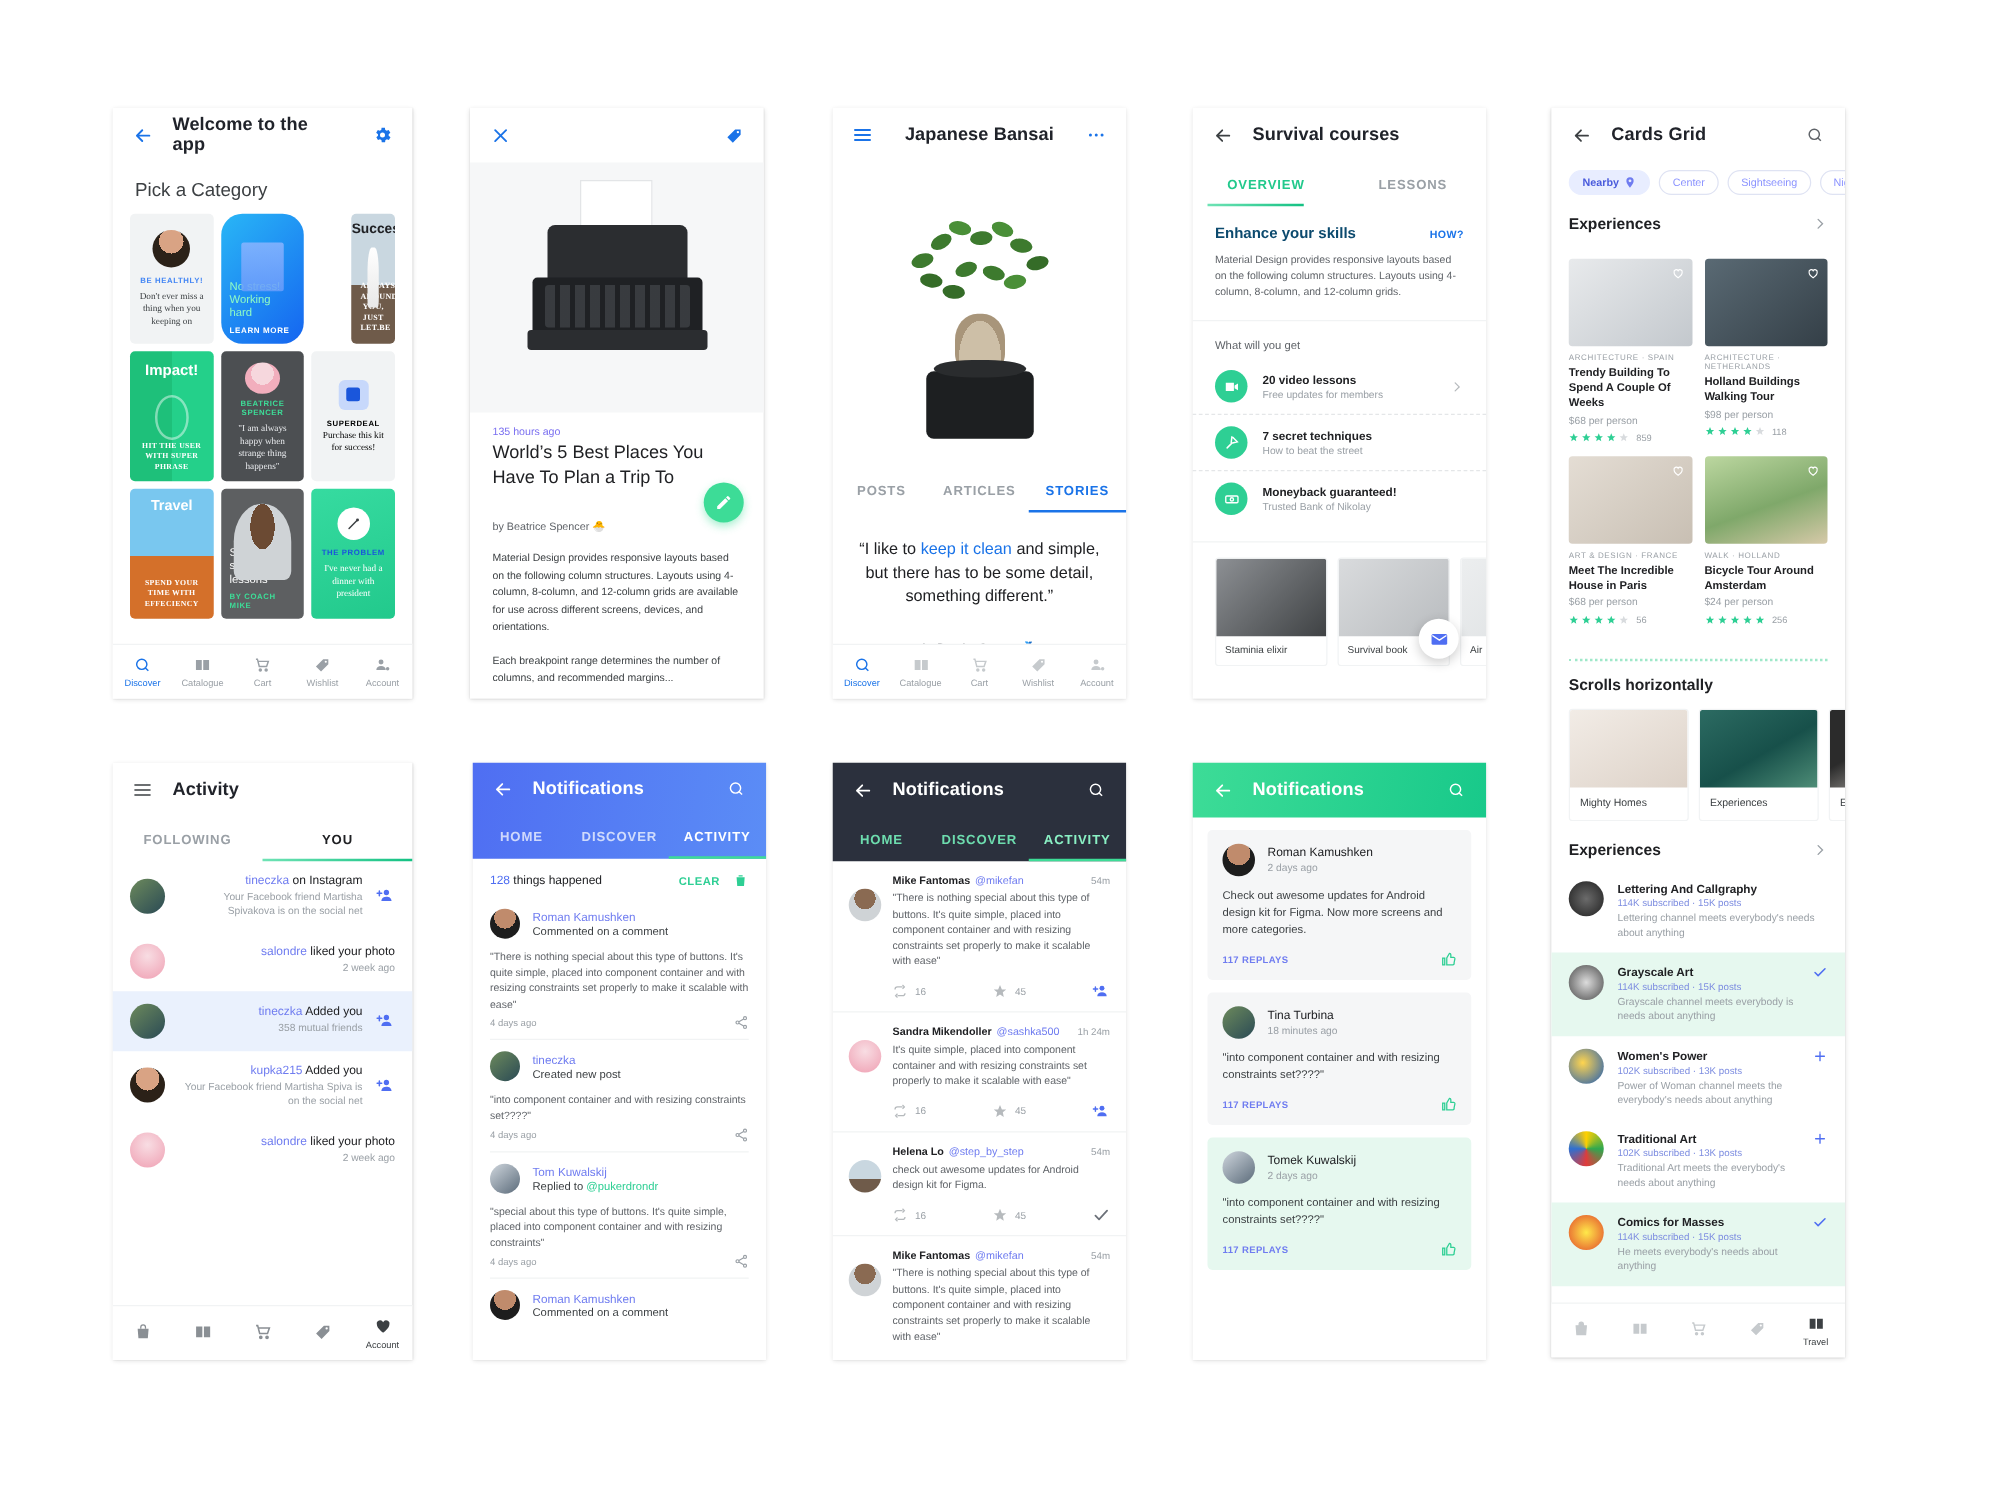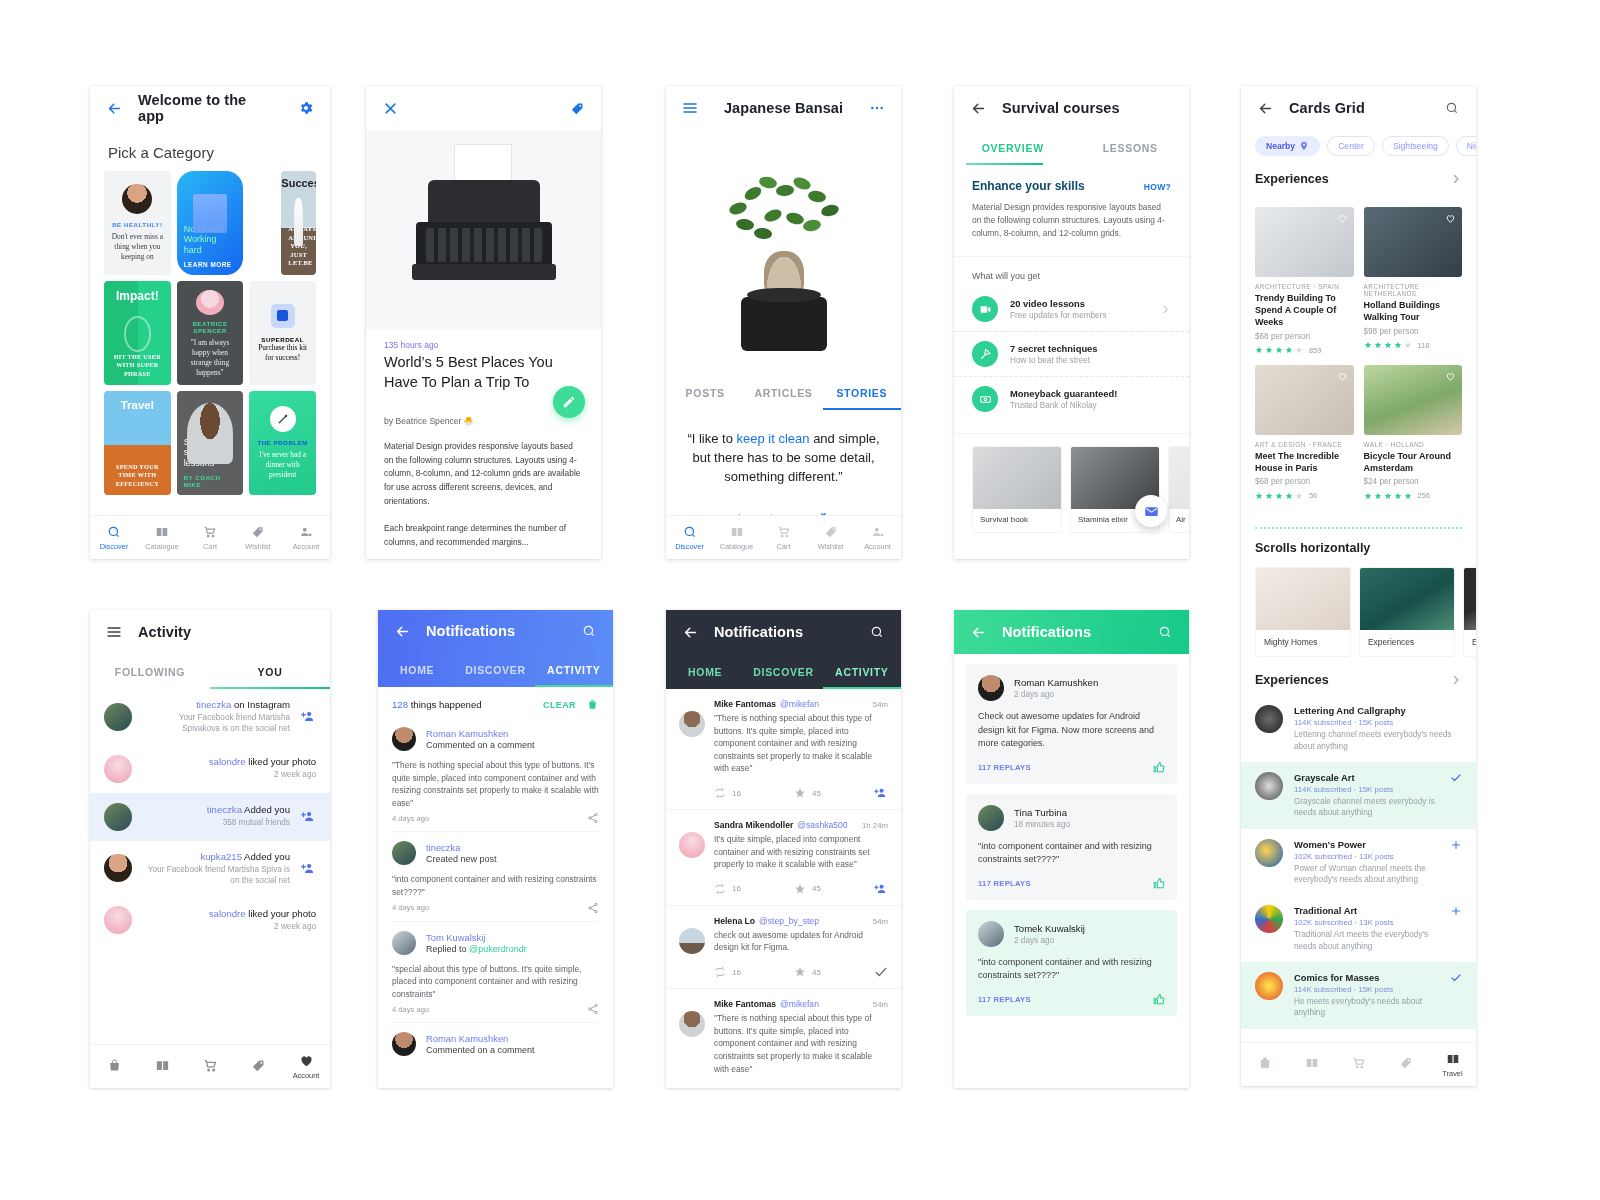--- a/index.html
+++ b/index.html
@@ -82,21 +82,21 @@
   .c-prob .kicker { color:#1a56db; margin-bottom:4px; }
   .c-prob .body { color:#fff; }
 
   .bottomnav { position:absolute; left:0; right:0; bottom:0; height:44px; display:flex;
                align-items:center; border-top:1px solid #f1f3f4; background:#fff; }
   .bn-item { flex:1; display:flex; flex-direction:column; align-items:center; gap:3px; }
   .bn-item span { font-size:7.4px; color:#9aa0a6; }
   .bn-item.active span { color:#1a73e8; }
 
   
-  .s2 { left:366px; top:86px; width:235px; height:473px; }
+  .s2 { left:376px; top:86px; width:235px; height:473px; }
   .s2 .hero { height:200px; background:#f6f7f8; position:relative; }
   .tw { position:absolute; left:50%; top:22px; transform:translateX(-50%); width:148px; height:150px; }
   .tw .paper { position:absolute; left:44px; top:-8px; width:58px; height:40px; background:#fff;
        border:1px solid #e3e5e7; }
   .tw .body1 { position:absolute; left:18px; top:28px; width:112px; height:46px; background:#2b2d30; border-radius:6px 6px 2px 2px; }
   .tw .body2 { position:absolute; left:6px; top:70px; width:136px; height:46px; background:#1f2124; border-radius:4px; }
   .tw .base { position:absolute; left:2px; top:112px; width:144px; height:16px; background:#2b2d30; border-radius:3px; }
   .tw .keys { position:absolute; left:16px; top:76px; width:116px; height:34px;
       background:repeating-linear-gradient(90deg,#3b3e42 0 8px,#1f2124 8px 12px); border-radius:3px; opacity:.9; }
   .s2 .meta { font-size:8.5px; color:#7a6ff0; padding:10px 18px 0; }
@@ -553,26 +553,26 @@
       <span class="tx">
         <span class="t1" style="display:block">Moneyback guaranteed!</span>
         <span class="t2" style="display:block">Trusted Bank of Nikolay</span>
       </span>
     </div>
 
     <div style="border-top:1px solid #f1f3f4; margin-top:12px;"></div>
 
     <div class="prodrow">
       <div class="prod">
+        <div class="ph" style="background:linear-gradient(135deg,#8d9094,#3f4244)"></div>
+        <div class="cap">Staminia elixir</div>
+      </div>
+      <div class="prod">
         <div class="ph" style="background:linear-gradient(135deg,#d9dbdd,#b9bcbf)"></div>
         <div class="cap">Survival book</div>
-      </div>
-      <div class="prod">
-        <div class="ph" style="background:linear-gradient(135deg,#8d9094,#3f4244)"></div>
-        <div class="cap">Staminia elixir</div>
       </div>
       <div class="prod">
         <div class="ph" style="background:linear-gradient(135deg,#eceeef,#dcdfe1)"></div>
         <div class="cap">Air</div>
       </div>
     </div>
 
     <div class="fab-mail">
       <svg width="15" height="15" viewBox="0 0 24 24" fill="#4f6ef2">
           <rect x="2" y="5" width="20" height="14" rx="2"></rect>

